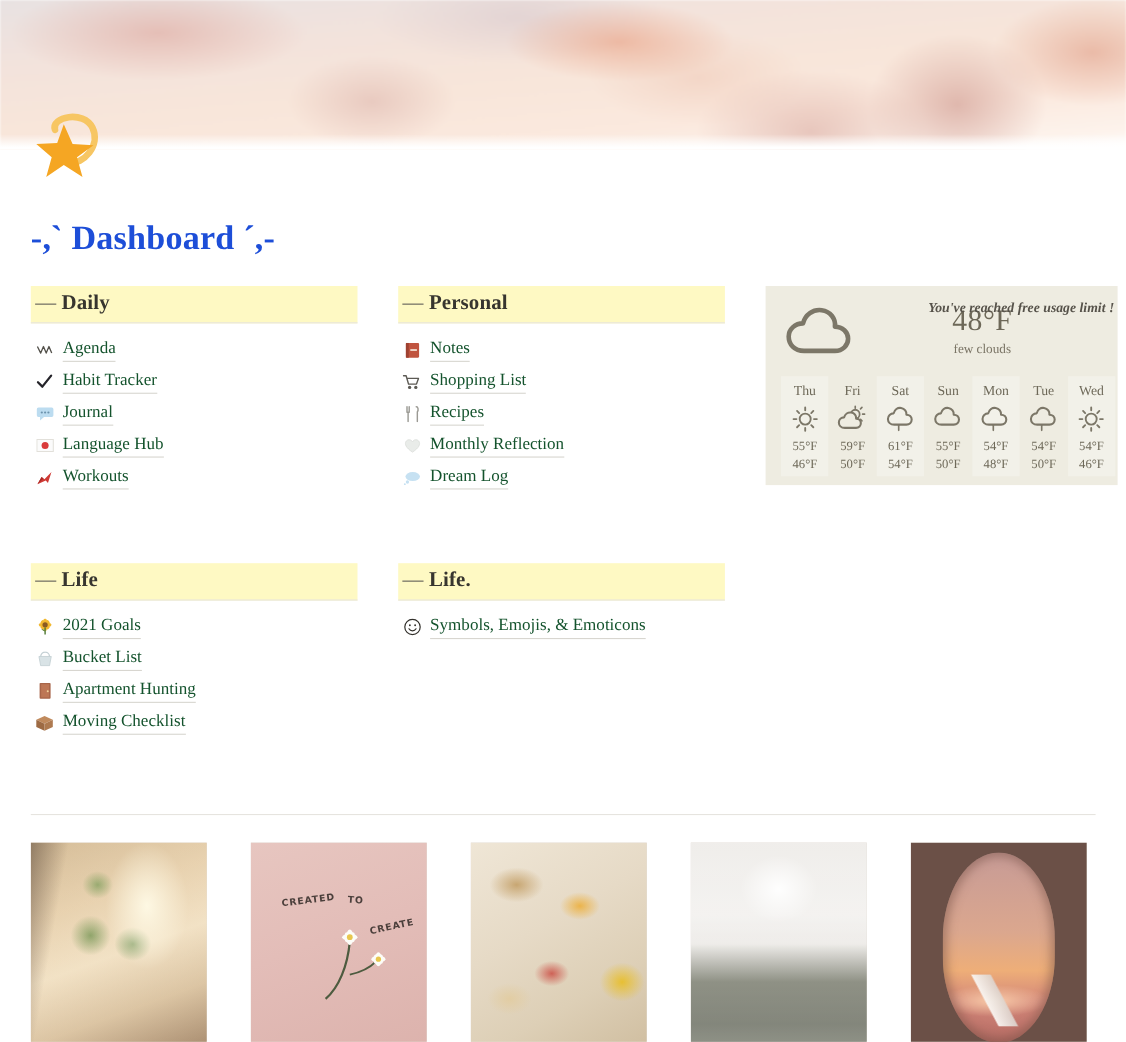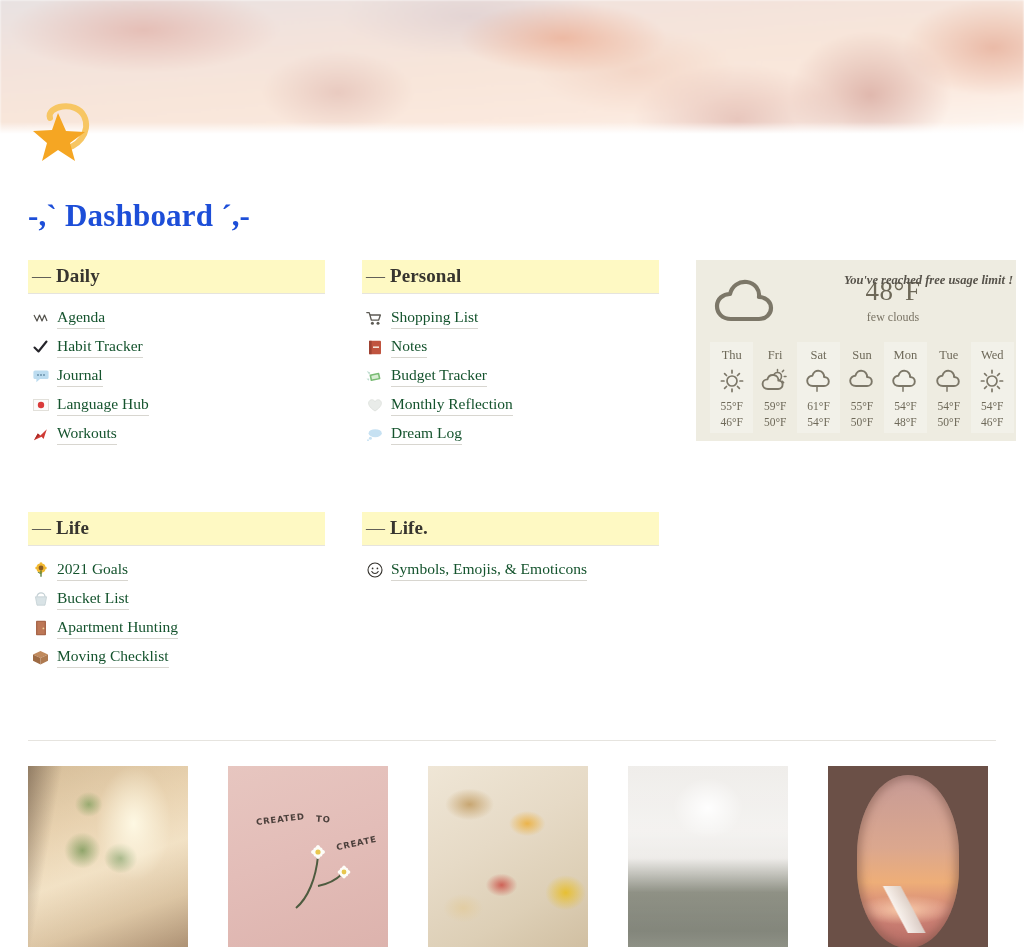--- a/index.html
+++ b/index.html
@@ -356,48 +356,46 @@
     </div>
 
     <div class="col">
       <div class="section">
         <div class="section-head">
           <h2><span class="dash">—</span>&nbsp;<span>Personal</span></h2>
         </div>
         <div class="section-items">
           <div class="item">
             <span class="item-icon">
+              <svg width="14" height="15" viewBox="0 0 14 15">
+                  <rect x="1" y="0.8" width="12" height="13.4" rx="1" fill="#c0543f"></rect>
+                  <rect x="1" y="0.8" width="2.6" height="13.4" fill="#9e4131"></rect>
+                  <rect x="5" y="6.4" width="6" height="1.6" fill="#f3e2d5"></rect>
+                </svg>
+            </span>
+            <span class="item-label">Notes</span>
+          </div>
+          <div class="item">
+            <span class="item-icon">
               <svg width="17" height="15" viewBox="0 0 17 15">
                   <path d="M0.8 1.6 h2.4 l2.2 7.6 h7.2 l1.8 -5.2 h-10" fill="none" stroke="#5c5a54" stroke-width="1.3" stroke-linecap="round" stroke-linejoin="round"></path>
                   <circle cx="6.4" cy="12.2" r="1.5" fill="#5c5a54"></circle>
                   <circle cx="12" cy="12.2" r="1.5" fill="#5c5a54"></circle>
                 </svg>
             </span>
             <span class="item-label">Shopping List</span>
           </div>
           <div class="item">
             <span class="item-icon">
               <svg width="14" height="15" viewBox="0 0 14 15">
-                  <rect x="1" y="0.8" width="12" height="13.4" rx="1" fill="#c0543f"></rect>
-                  <rect x="1" y="0.8" width="2.6" height="13.4" fill="#9e4131"></rect>
-                  <rect x="5" y="6.4" width="6" height="1.6" fill="#f3e2d5"></rect>
-                </svg>
-            </span>
-            <span class="item-label">Notes</span>
-          </div>
-          <div class="item">
-            <span class="item-icon">
-              <svg width="17" height="15" viewBox="0 0 17 15">
-                  <rect x="4" y="4.6" width="10" height="6.6" rx=".8" transform="rotate(-12 9 8)" fill="#79bb74"></rect>
-                  <rect x="5.6" y="6" width="6.8" height="3.8" rx=".5" transform="rotate(-12 9 8)" fill="#d9edd4"></rect>
-                  <path d="M4.2 3.6 L0.8 2 L3.4 6 Z" fill="#bfdcd0"></path>
-                  <path d="M3.2 9.4 L0.4 9.8 L3 11.8 Z" fill="#bfdcd0"></path>
-                </svg>
-            </span>
-            <span class="item-label">Budget Tracker</span>
+                  <path d="M2 0.8 v5 M4 0.8 v5 M3 5.8 v8.4" stroke="#9b9a94" stroke-width="1.3" stroke-linecap="round" fill="none"></path>
+                  <path d="M10.4 0.8 c1.8 0 2.2 3 1 4.6 v8.8" stroke="#9b9a94" stroke-width="1.3" stroke-linecap="round" fill="none"></path>
+                </svg>
+            </span>
+            <span class="item-label">Recipes</span>
           </div>
           <div class="item">
             <span class="item-icon">
               <svg width="16" height="14" viewBox="0 0 16 14">
                   <path d="M8 13 C2 9.2, 0.6 5.6, 2.2 3.2 C3.6 1.1, 6.6 1.3, 8 3.6 C9.4 1.3, 12.4 1.1, 13.8 3.2 C15.4 5.6, 14 9.2, 8 13 Z" fill="#e9ece9" stroke="#dcdfdb" stroke-width=".8"></path>
                 </svg>
             </span>
             <span class="item-label">Monthly Reflection</span>
           </div>
           <div class="item">

